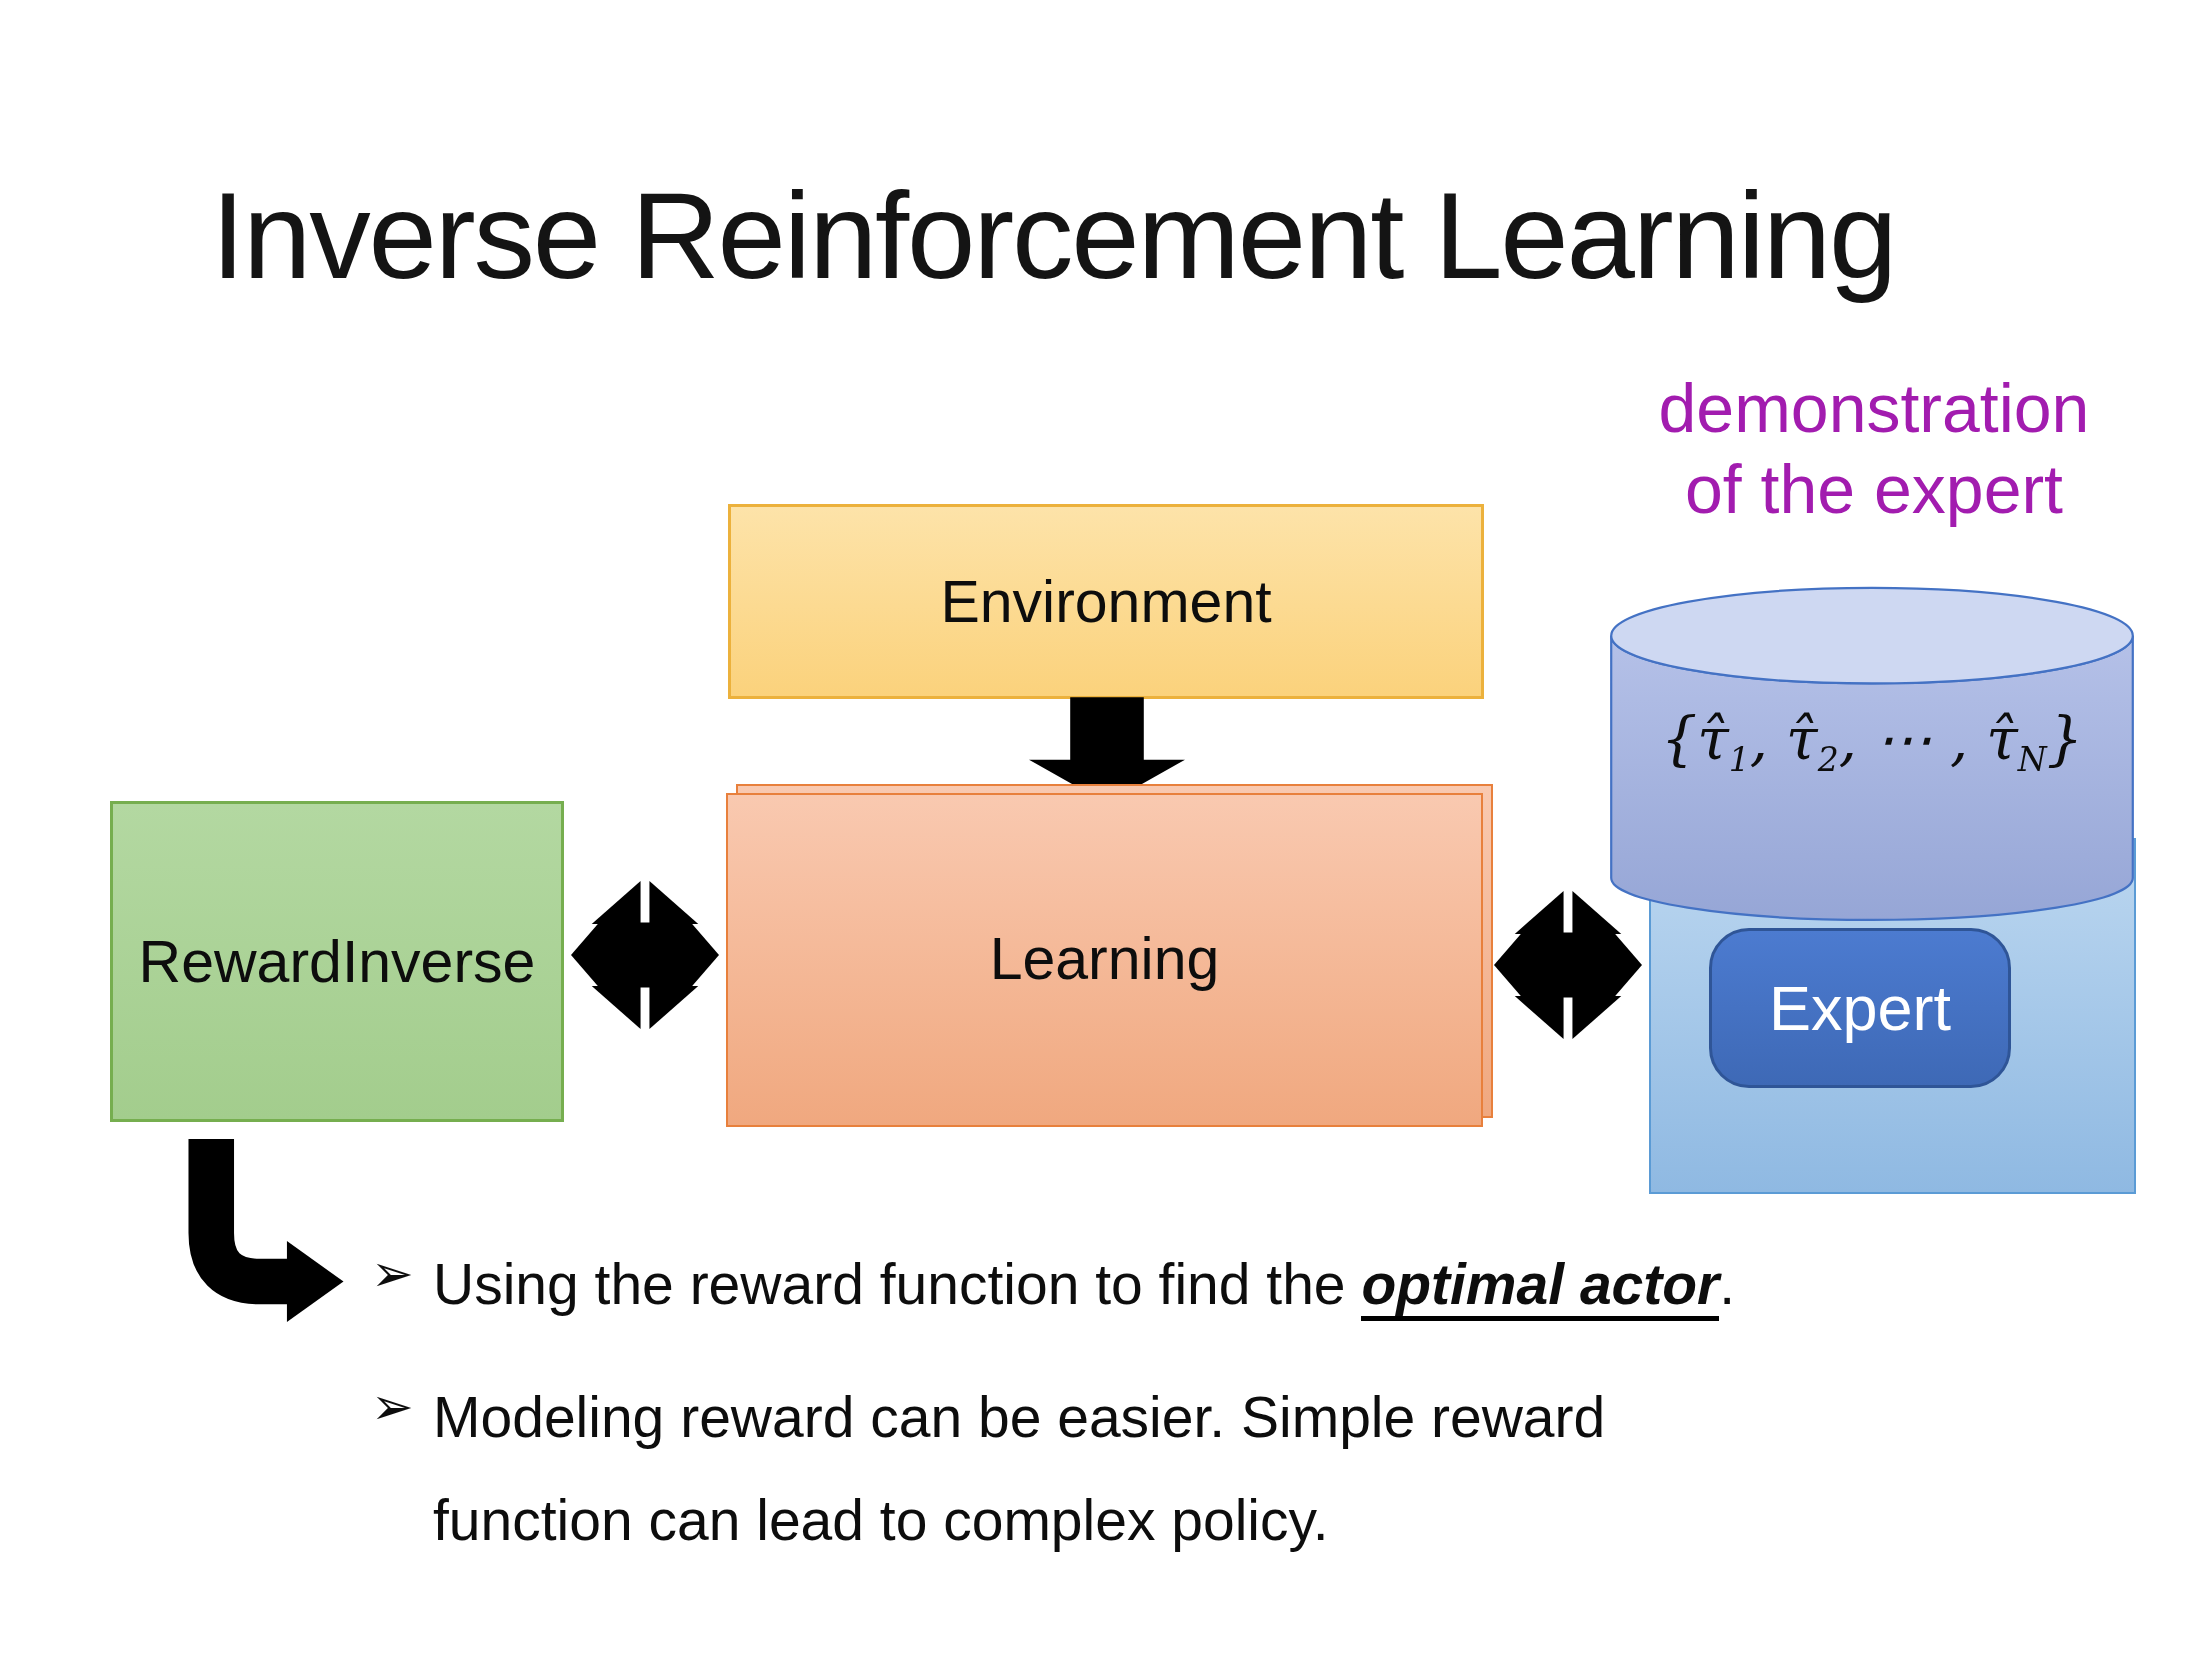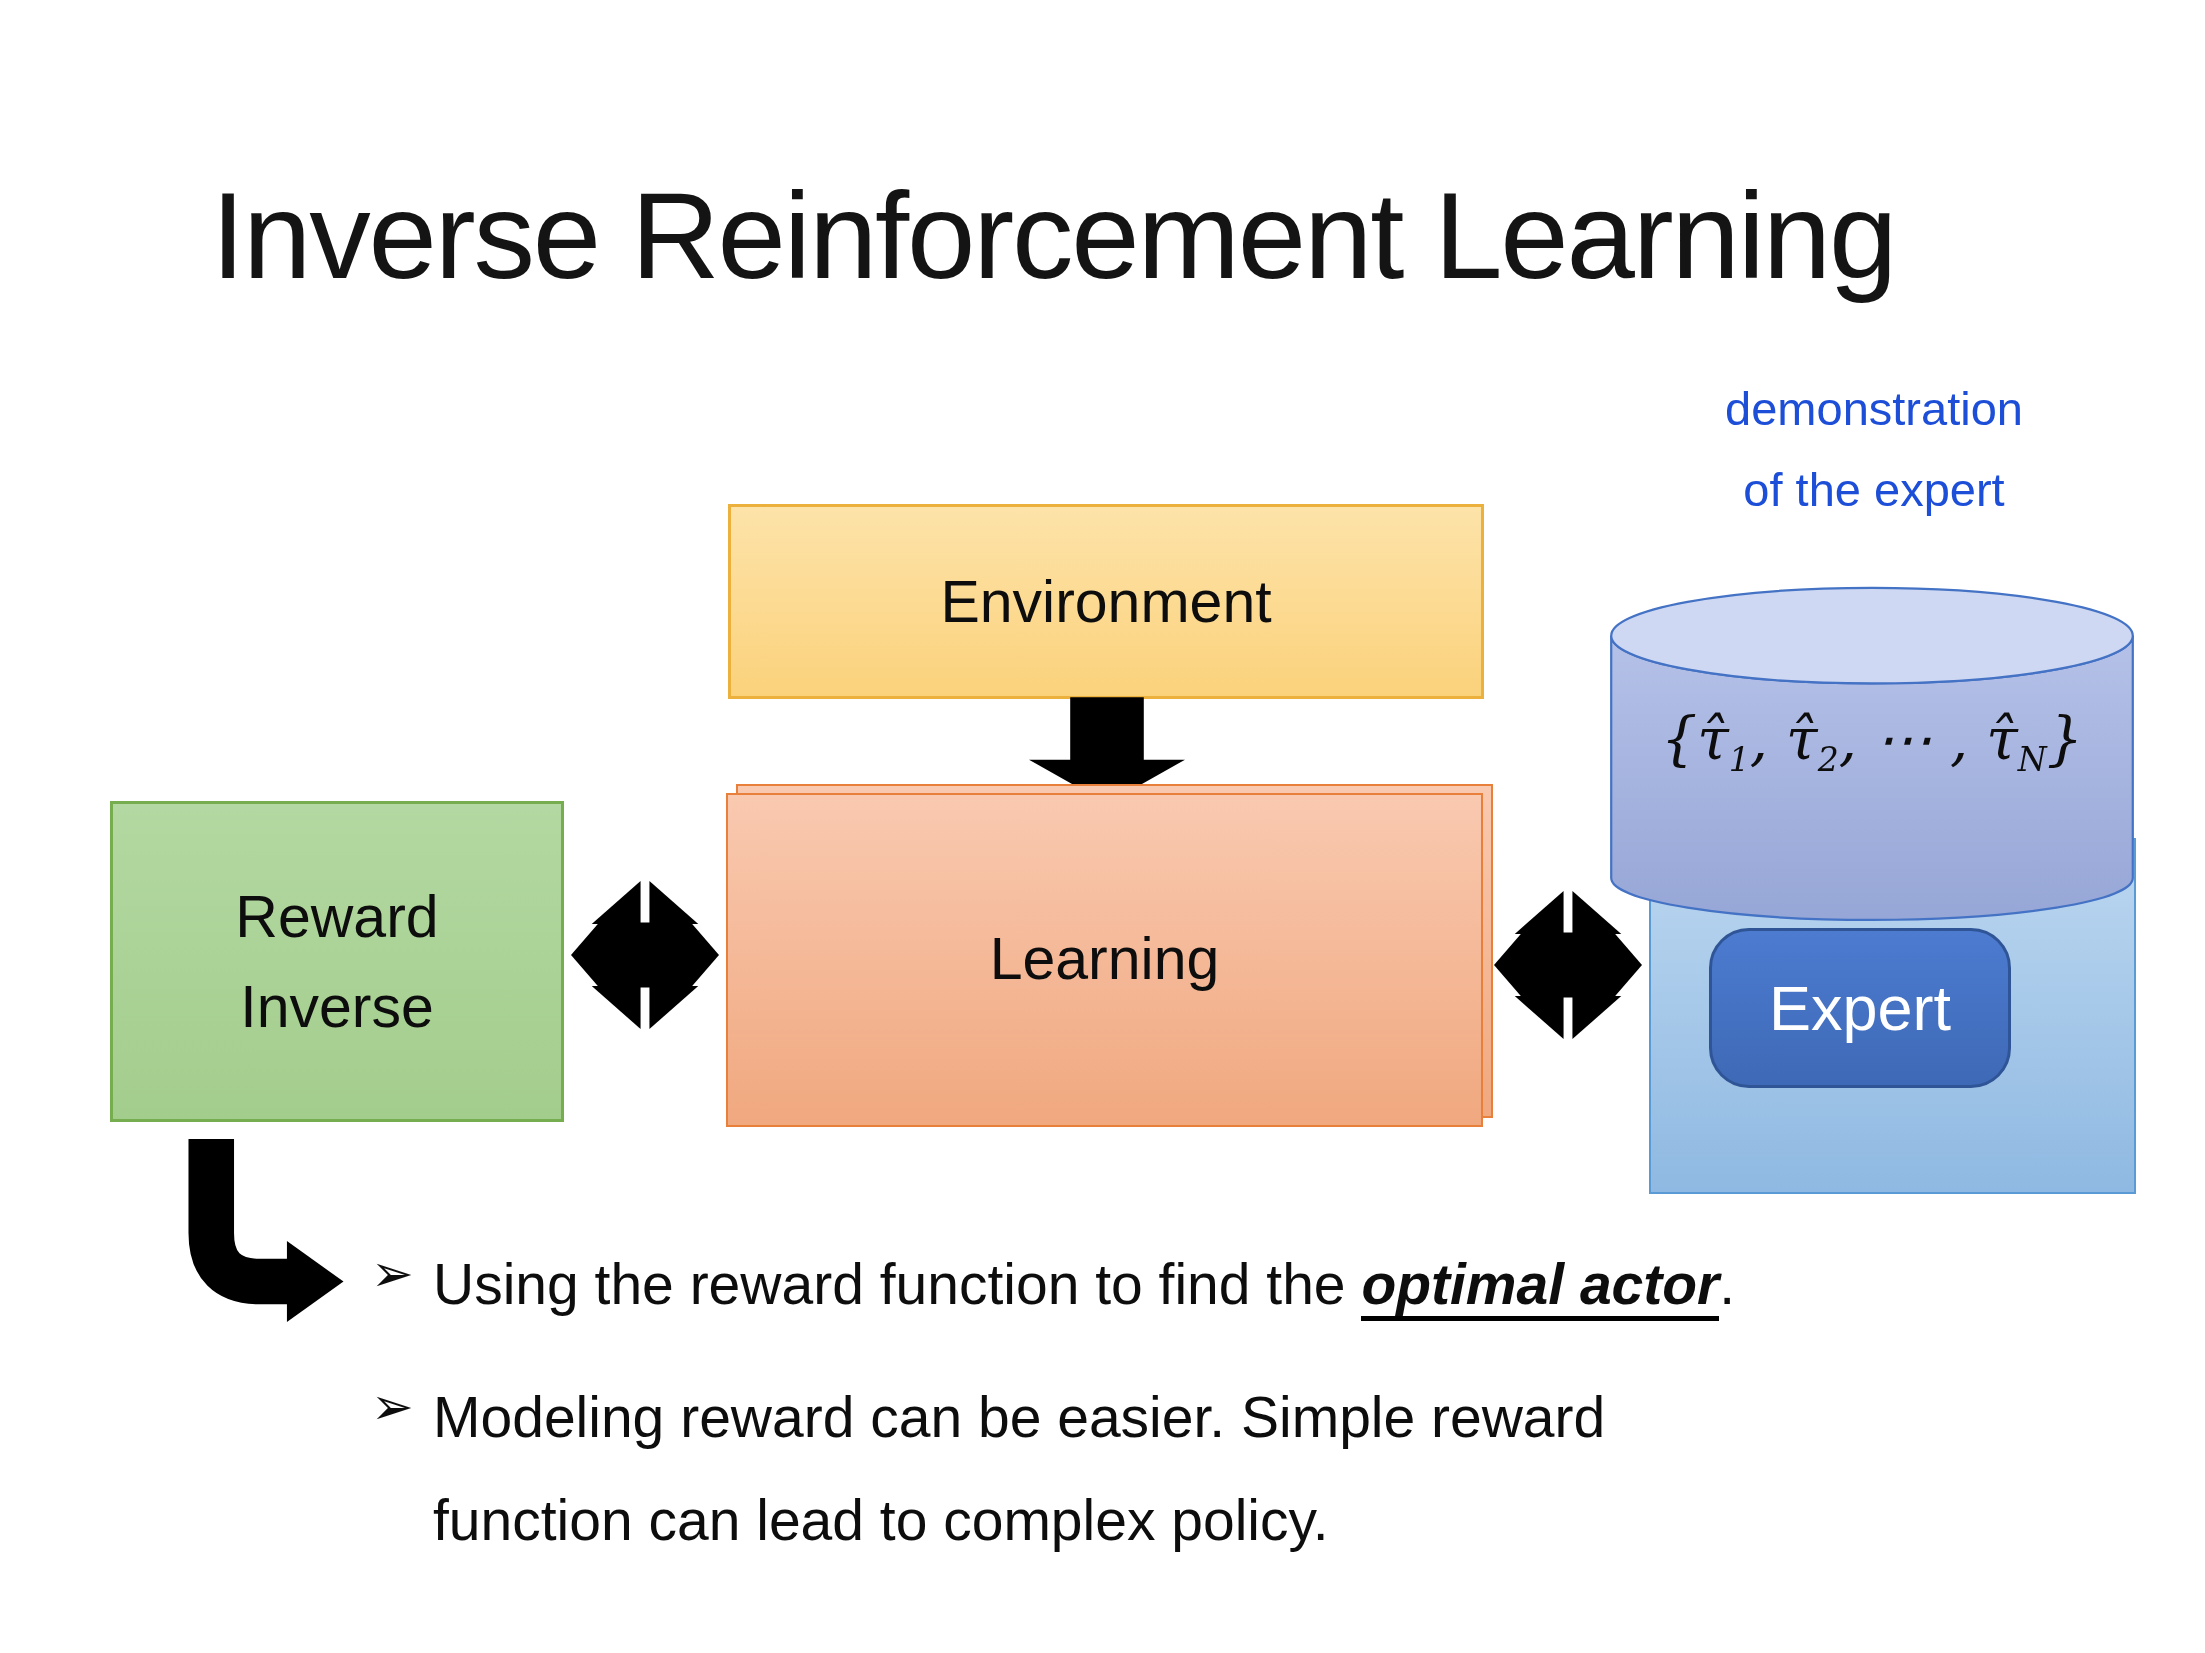--- a/index.html
+++ b/index.html
@@ -9,21 +9,21 @@
   }
   .abs{position:absolute;}
 
   .title{
     left:179px;top:165px;width:1911px;
     font-size:123px;font-weight:400;letter-spacing:-2.2px;color:#141414;white-space:nowrap;margin-left:32px;
   }
 
   .demo-label{
     left:1602px;top:368px;width:544px;text-align:center;
-    font-size:47px;line-height:81px;color:#1d4ed8;
+    font-size:68px;line-height:81px;color:#a21caf;
   }
 
   .box{display:flex;align-items:center;justify-content:center;text-align:center;box-sizing:border-box;}
 
   .env-box{
     left:728px;top:504px;width:756px;height:195px;
     background:linear-gradient(180deg,#FDE3A9 0%,#FBD27C 100%);
     border:3.7px solid #ECB13C;
     font-size:59px;color:#0d0d0d;
   }
@@ -89,21 +89,21 @@
   </div>
 
   <div class="abs box env-box">
     <span>Environment</span>
   </div>
 
   <svg class="abs" style="left:1029px;top:697px;" width="156" height="107" viewBox="0 0 212 145">
     <path d="M56,0 H156 V85 H212 L106,145 L0,85 H56 Z" fill="#000000"></path>
   </svg>
 
-  <div class="abs box green-box" style="flex-direction:column;">
+  <div class="abs box green-box" style="">
     <div>Reward</div>
     <div>Inverse</div>
   </div>
 
   <div class="abs rl-wrap">
     <div class="rl-back"></div>
     <div class="rl-front">
       <div>Learning</div>
     </div>
   </div>

